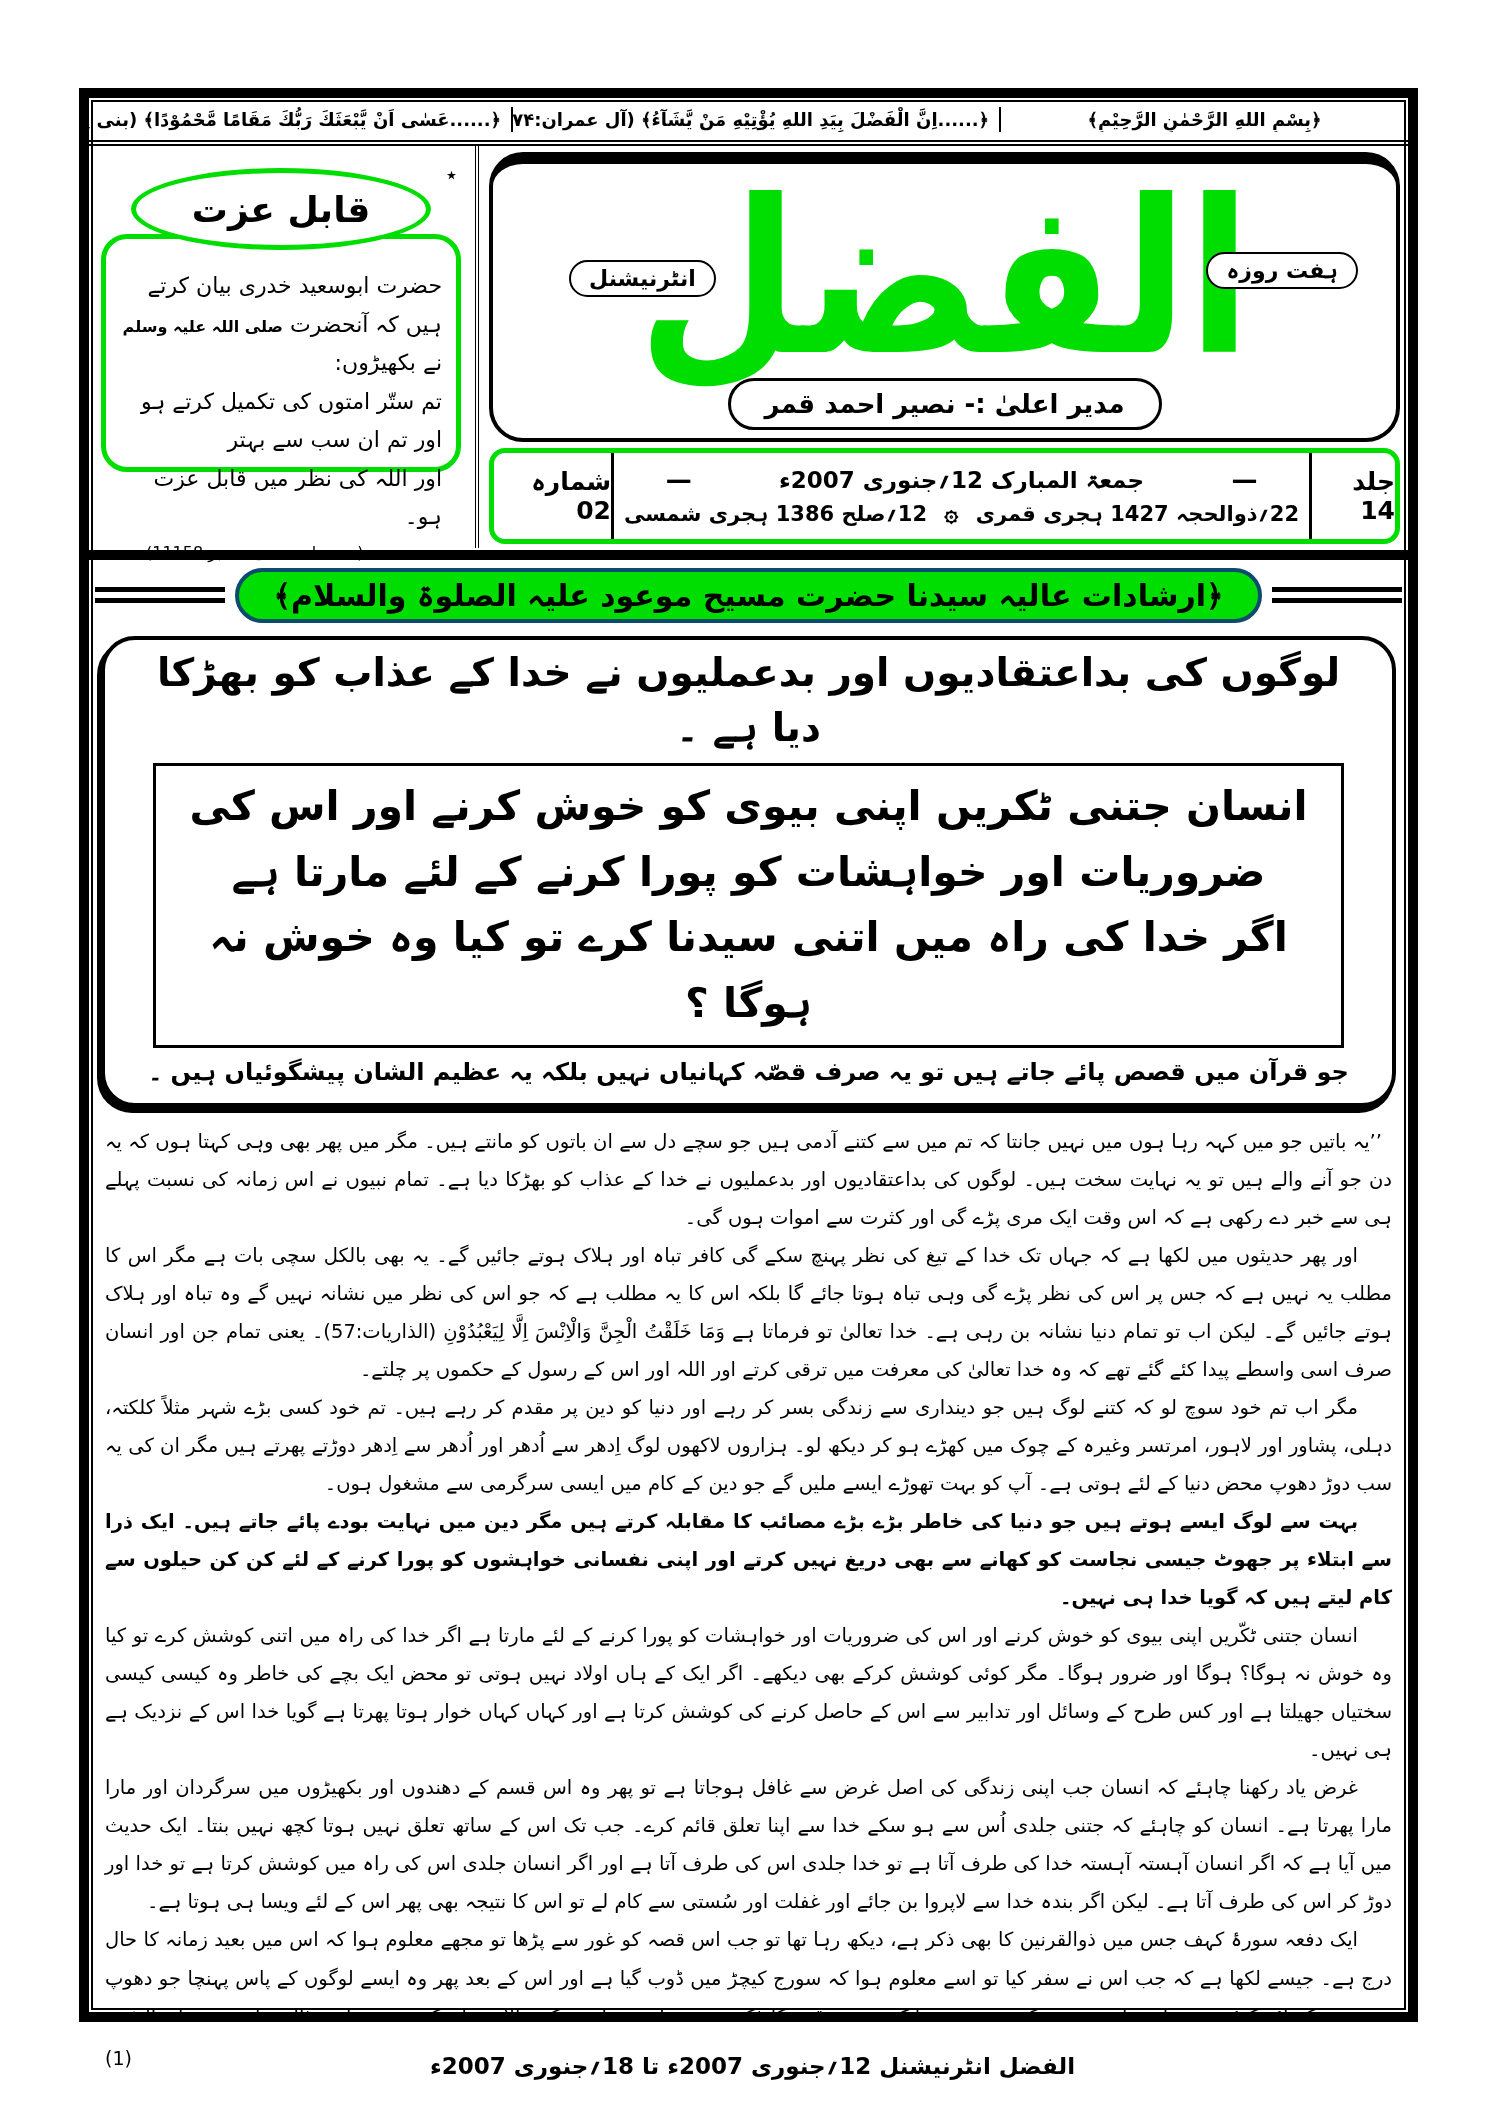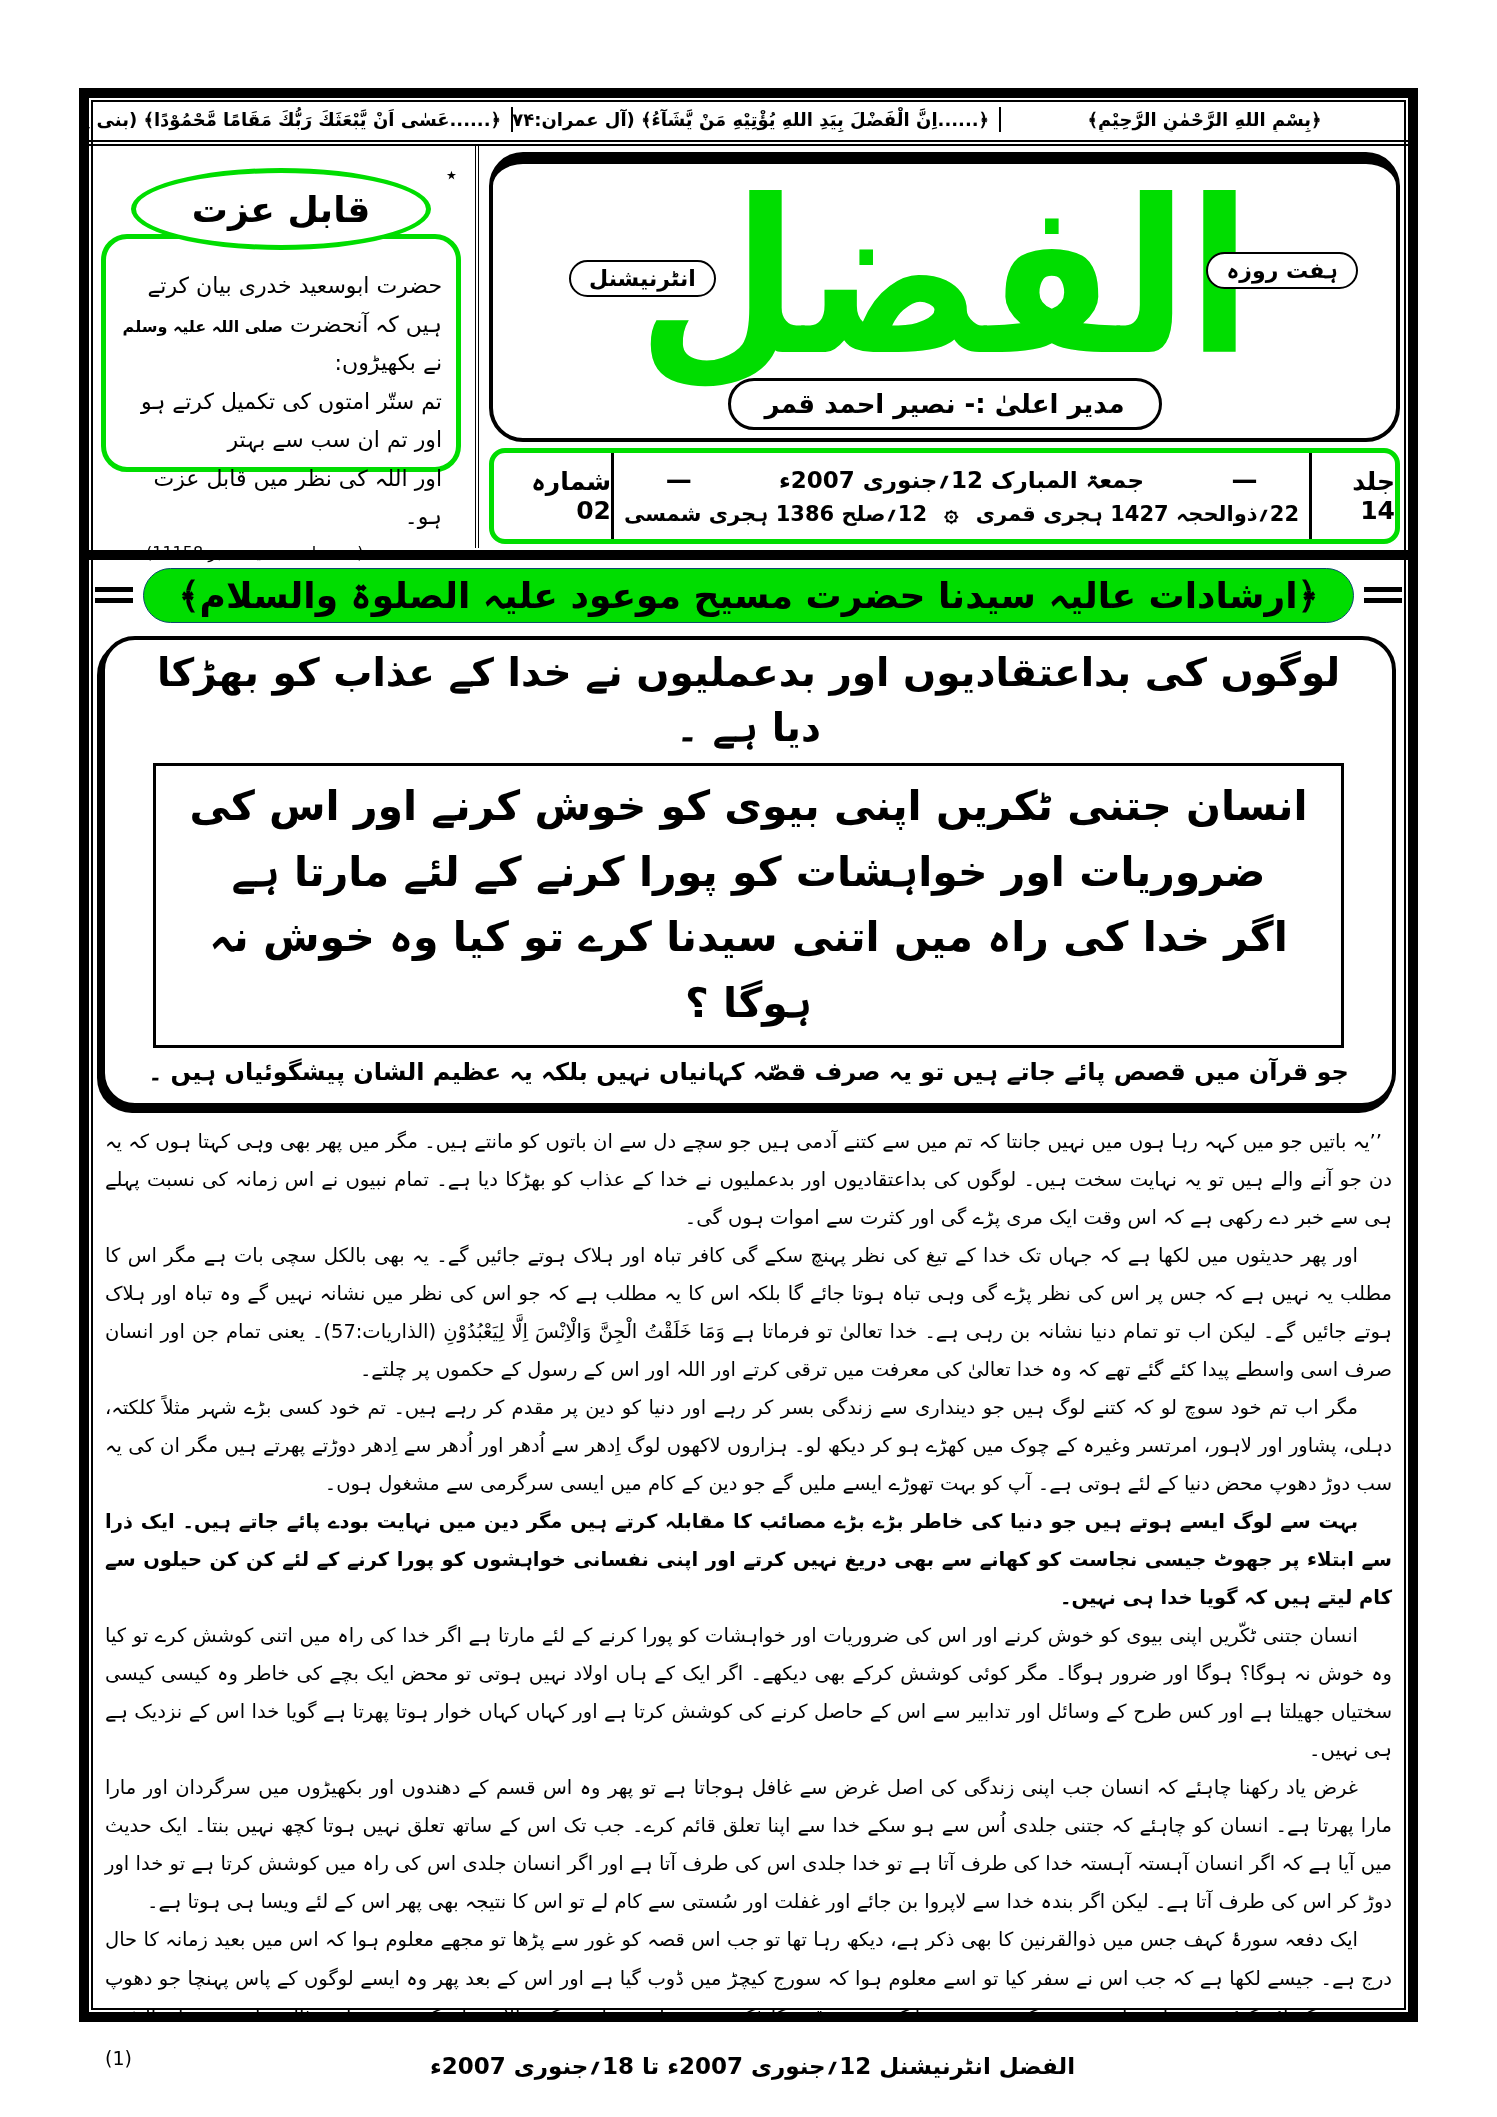--- a/index.html
+++ b/index.html
@@ -71,22 +71,22 @@
     border:5px solid #00dd00; border-radius:26px; padding:28px 14px 6px 14px;
     font-size:22px; line-height:1.75; text-align:right; background:#fff; height:238px;
   }
   .hadith-box .salut { font-size:16px; font-weight:bold; }
   .hadith-src { font-size:16px; text-align:left; padding-left:26px; margin-top:2px; }
   
   .black-bar { height:10px; background:#000; margin:2px 0; flex:0 0 auto; }
   .banner-row { display:flex; align-items:center; height:66px; flex:0 0 auto; padding:0 6px; }
   .banner-rule { flex:1; height:16px; border-top:5px solid #000; border-bottom:5px solid #000; }
   .banner-pill {
-    border:1px solid #0c4a6e; border-radius:28px; background:#00dd00;
-    font-weight:bold; font-size:36px; padding:6px 34px; margin:16px 10px; white-space:nowrap;
+    border:4px solid #0c4a6e; border-radius:28px; background:#00dd00;
+    font-weight:bold; font-size:30px; padding:6px 34px; margin:16px 10px; white-space:nowrap;
   }
   
   .quote-box {
     margin:8px 12px 6px 12px; border:4px solid #000; border-radius:34px;
     box-shadow:-3px 5px 0 1px #000; padding:6px 22px 14px 22px; flex:0 0 auto; background:#fff;
   }
   .q1 { font-size:39px; font-weight:bold; text-align:center; line-height:1.4; }
   .q2 { border:3px solid #000; margin:8px 26px; padding:8px 14px; text-align:center; }
   .q2 div { font-size:41px; font-weight:bold; line-height:1.6; }
   .q3 { font-size:24px; font-weight:bold; text-align:center; line-height:1.4; }

